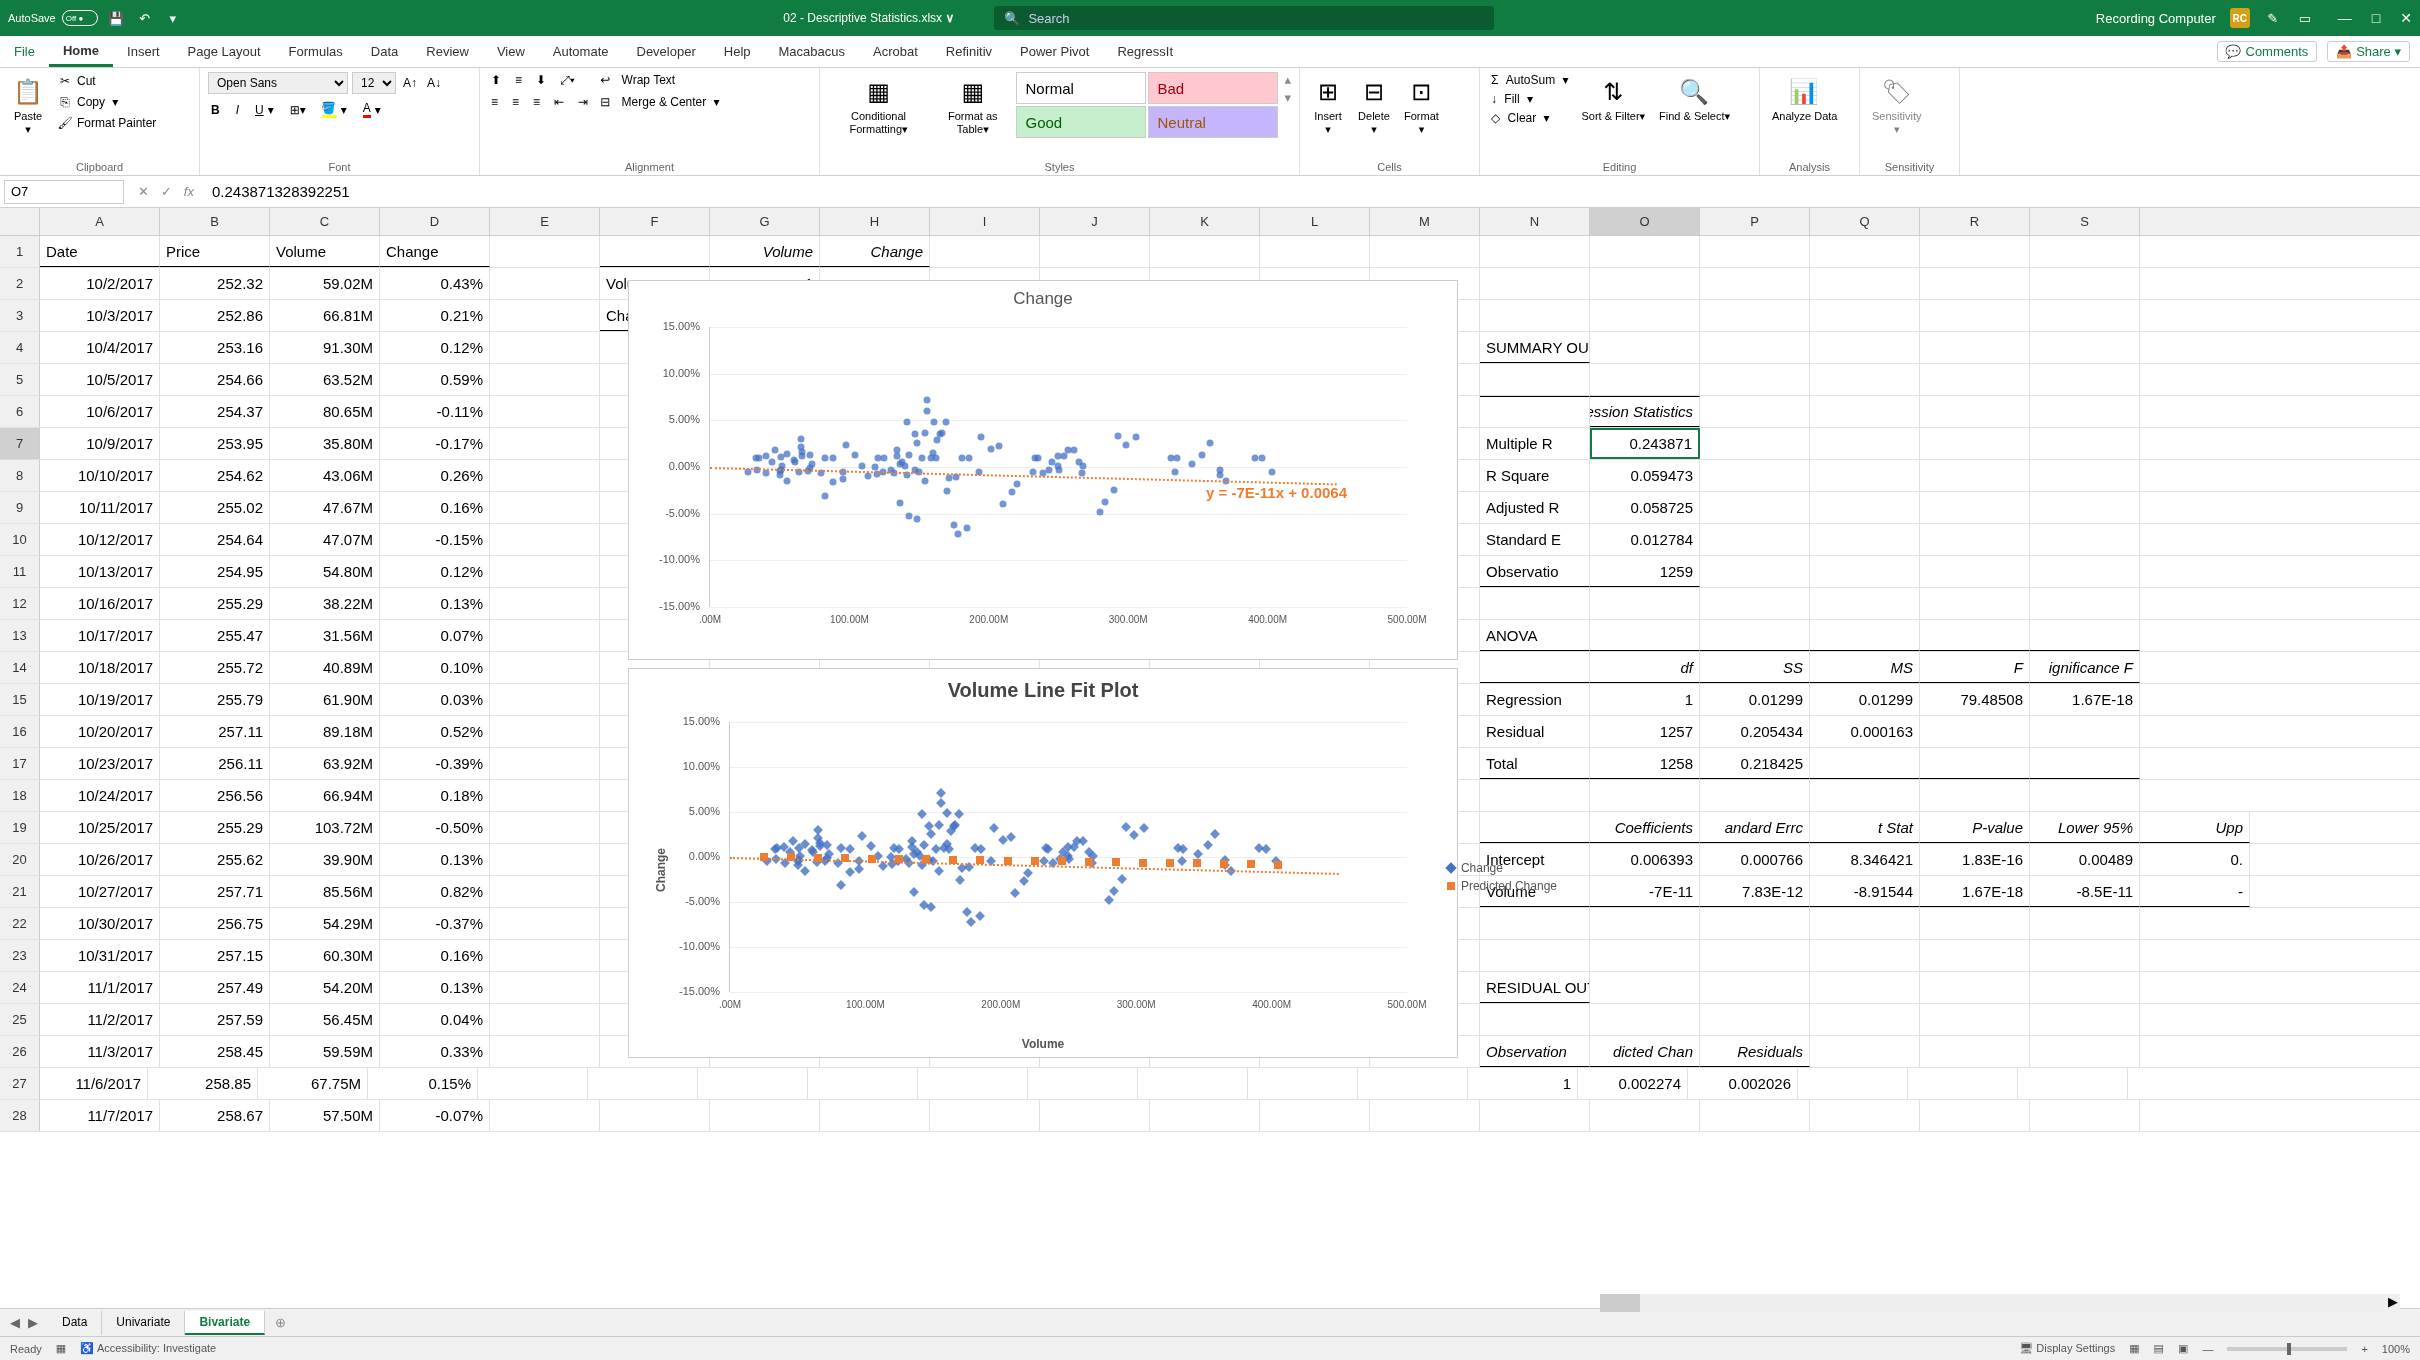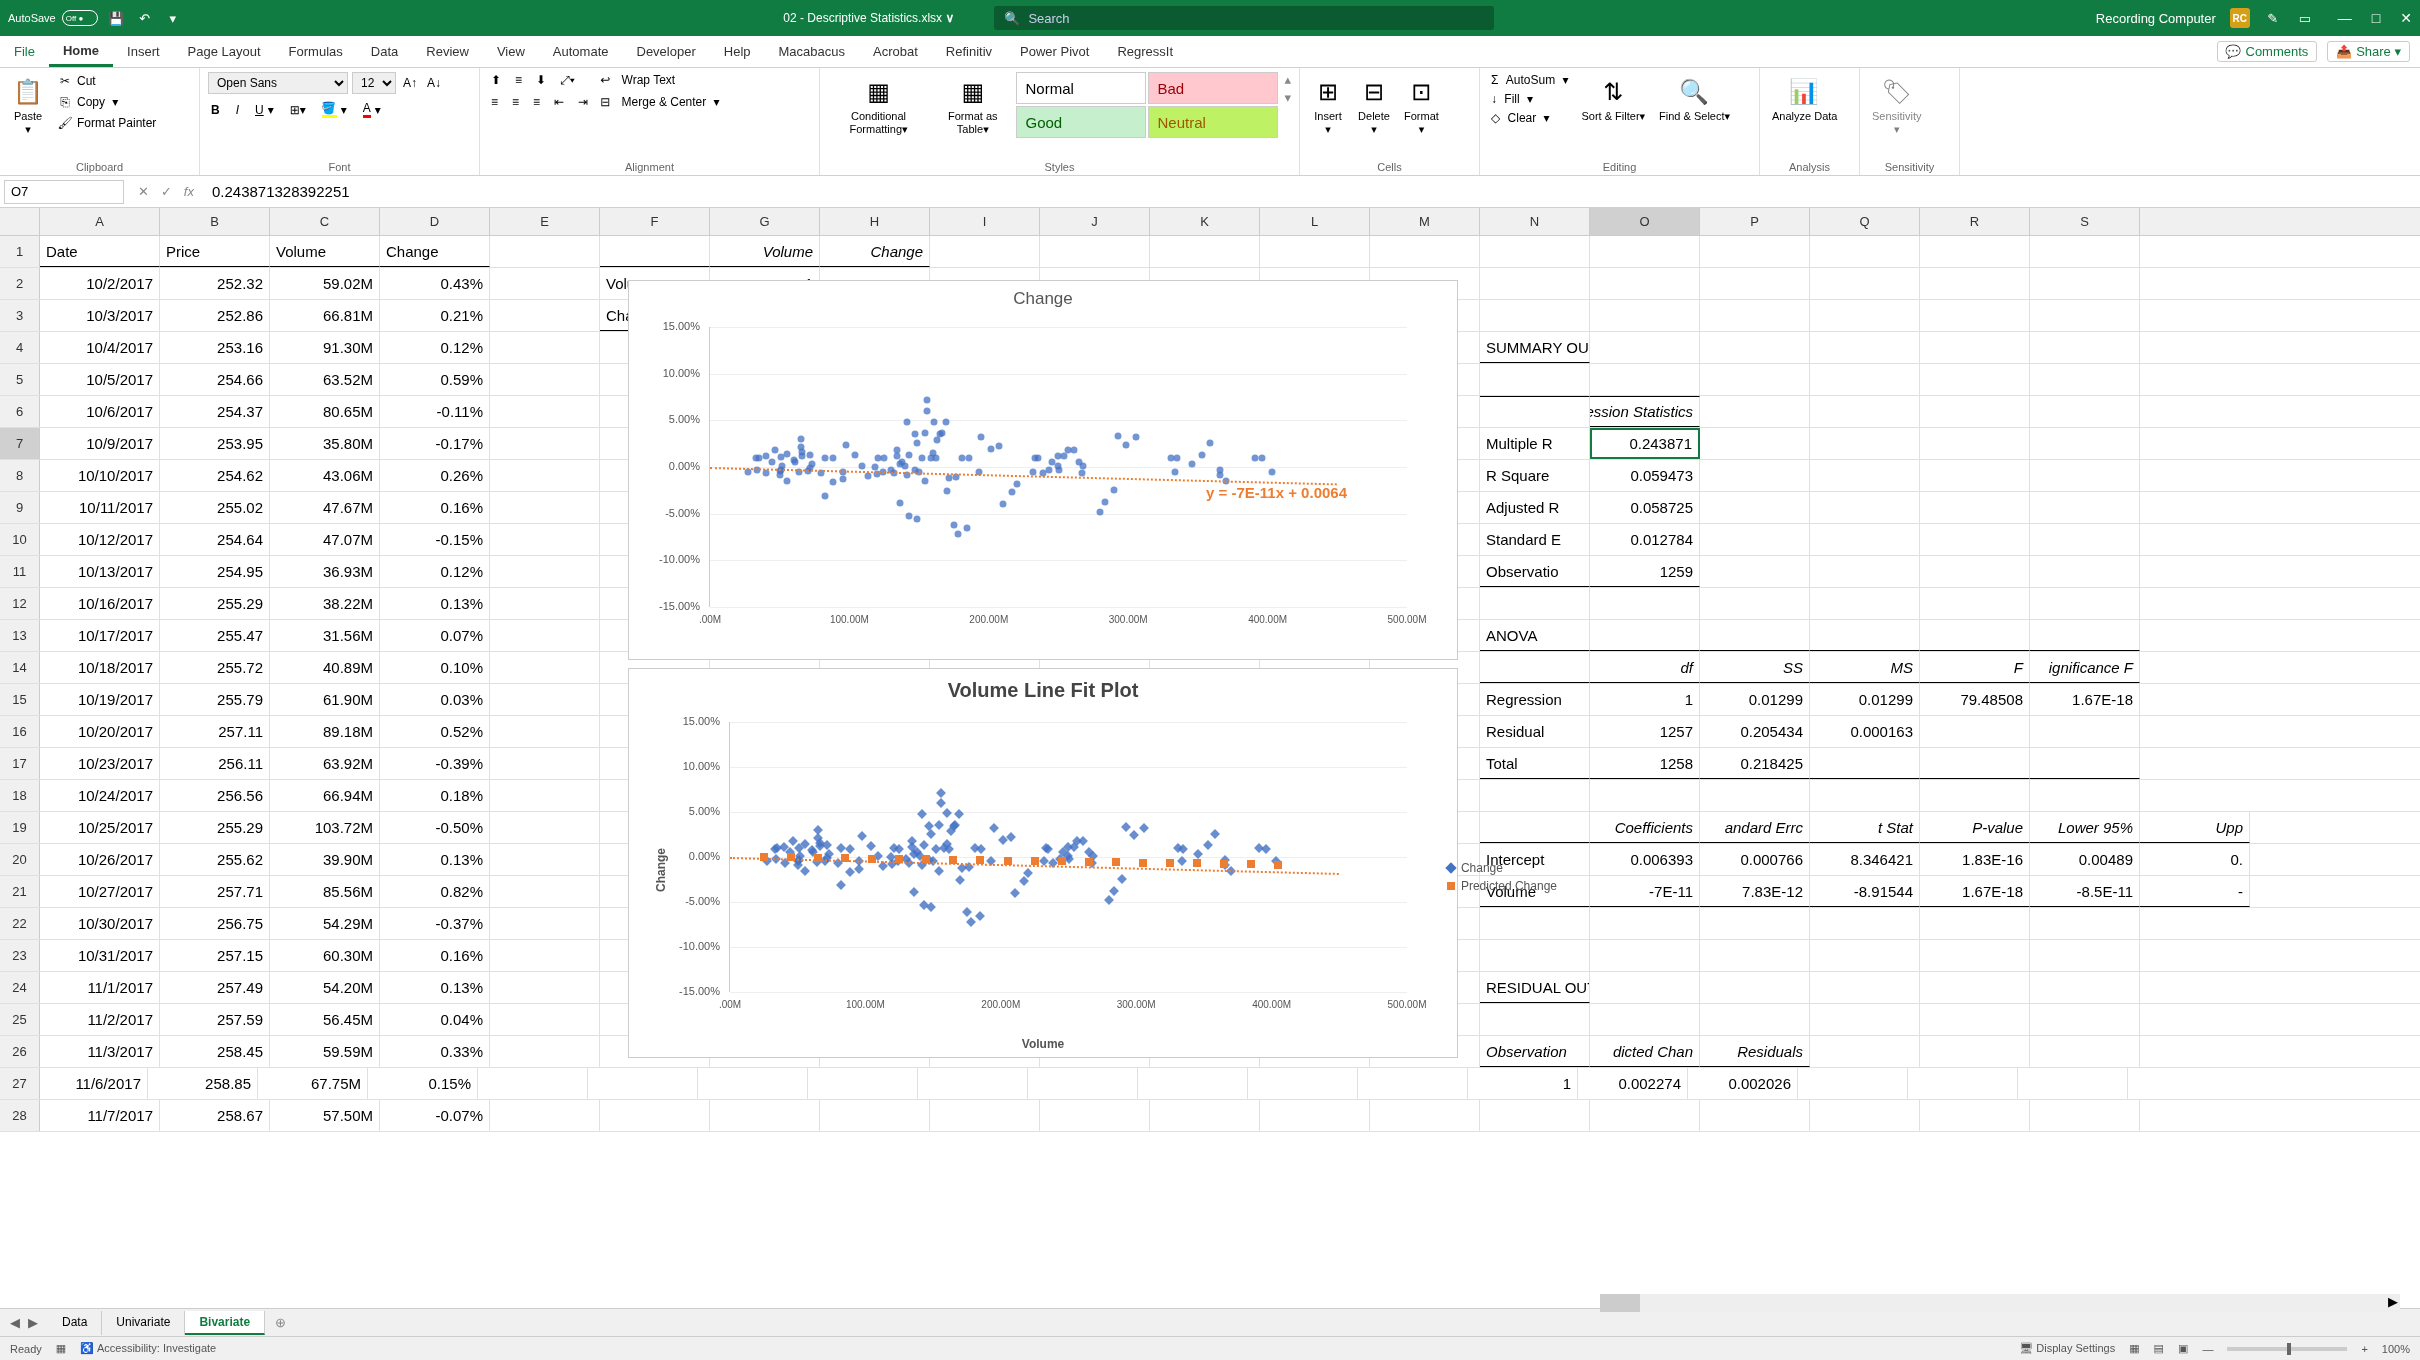--- a/index.html
+++ b/index.html
@@ -31,21 +31,21 @@
 .rg-icon{width:16px;height:16px;display:inline-flex;align-items:center;justify-content:center}
 .rg-big{display:flex;flex-direction:column;align-items:center;gap:2px;padding:4px;cursor:pointer}
 .rg-big-icon{width:32px;height:32px;display:flex;align-items:center;justify-content:center;font-size:24px}
 .rg-big-label{font-size:11px;text-align:center;line-height:1.2}
 .font-select{border:1px solid #ccc;height:22px;padding:0 4px;font-size:12px}
 .style-grid{display:grid;grid-template-columns:1fr 1fr;gap:2px}
 .style-cell{border:1px solid #ccc;width:130px;height:32px;display:flex;align-items:center;padding:0 8px;font-size:15px}
 .s-normal{background:#fff}
 .s-bad{background:#ffc7ce;color:#9c0006}
 .s-good{background:#c6efce;color:#006100}
-.s-neutral{background:#bef264;color:#9c5700}
+.s-neutral{background:#c4b5fd;color:#9c5700}
 .formula-bar{height:32px;display:flex;align-items:center;border-bottom:1px solid #d0d0d0;background:#fff}
 .name-box{width:120px;border:1px solid #ccc;height:24px;margin:0 4px;padding:0 6px;display:flex;align-items:center;font-size:13px}
 .fb-icons{display:flex;gap:12px;padding:0 10px;color:#888}
 .fb-input{flex:1;padding:0 8px;font-size:15px}
 .sheet{position:relative;background:#fff}
 .col-headers{display:flex;height:28px;background:#f0f0f0;border-bottom:1px solid #ccc}
 .corner{width:40px;border-right:1px solid #ccc;background:#f0f0f0}
 .col-h{border-right:1px solid #ccc;display:flex;align-items:center;justify-content:center;font-size:13px;color:#333;background:#f0f0f0}
 .col-h.sel{background:#d0d0d0}
 .row{display:flex;height:32px;border-bottom:1px solid #e0e0e0}
@@ -539,21 +539,21 @@
         <div class="cell r" style="width:110px">0.012784</div>
         <div class="cell " style="width:110px"></div>
         <div class="cell " style="width:110px"></div>
         <div class="cell " style="width:110px"></div>
         <div class="cell " style="width:110px"></div>
       </div>
       <div class="row">
         <div class="row-h">11</div>
         <div class="cell r" style="width:120px">10/13/2017</div>
         <div class="cell r" style="width:110px">254.95</div>
-        <div class="cell r" style="width:110px">36.93M</div>
+        <div class="cell r" style="width:110px">54.80M</div>
         <div class="cell r" style="width:110px">0.12%</div>
         <div class="cell " style="width:110px"></div>
         <div class="cell " style="width:110px"></div>
         <div class="cell " style="width:110px"></div>
         <div class="cell " style="width:110px"></div>
         <div class="cell " style="width:110px"></div>
         <div class="cell " style="width:110px"></div>
         <div class="cell " style="width:110px"></div>
         <div class="cell " style="width:110px"></div>
         <div class="cell " style="width:110px"></div>

